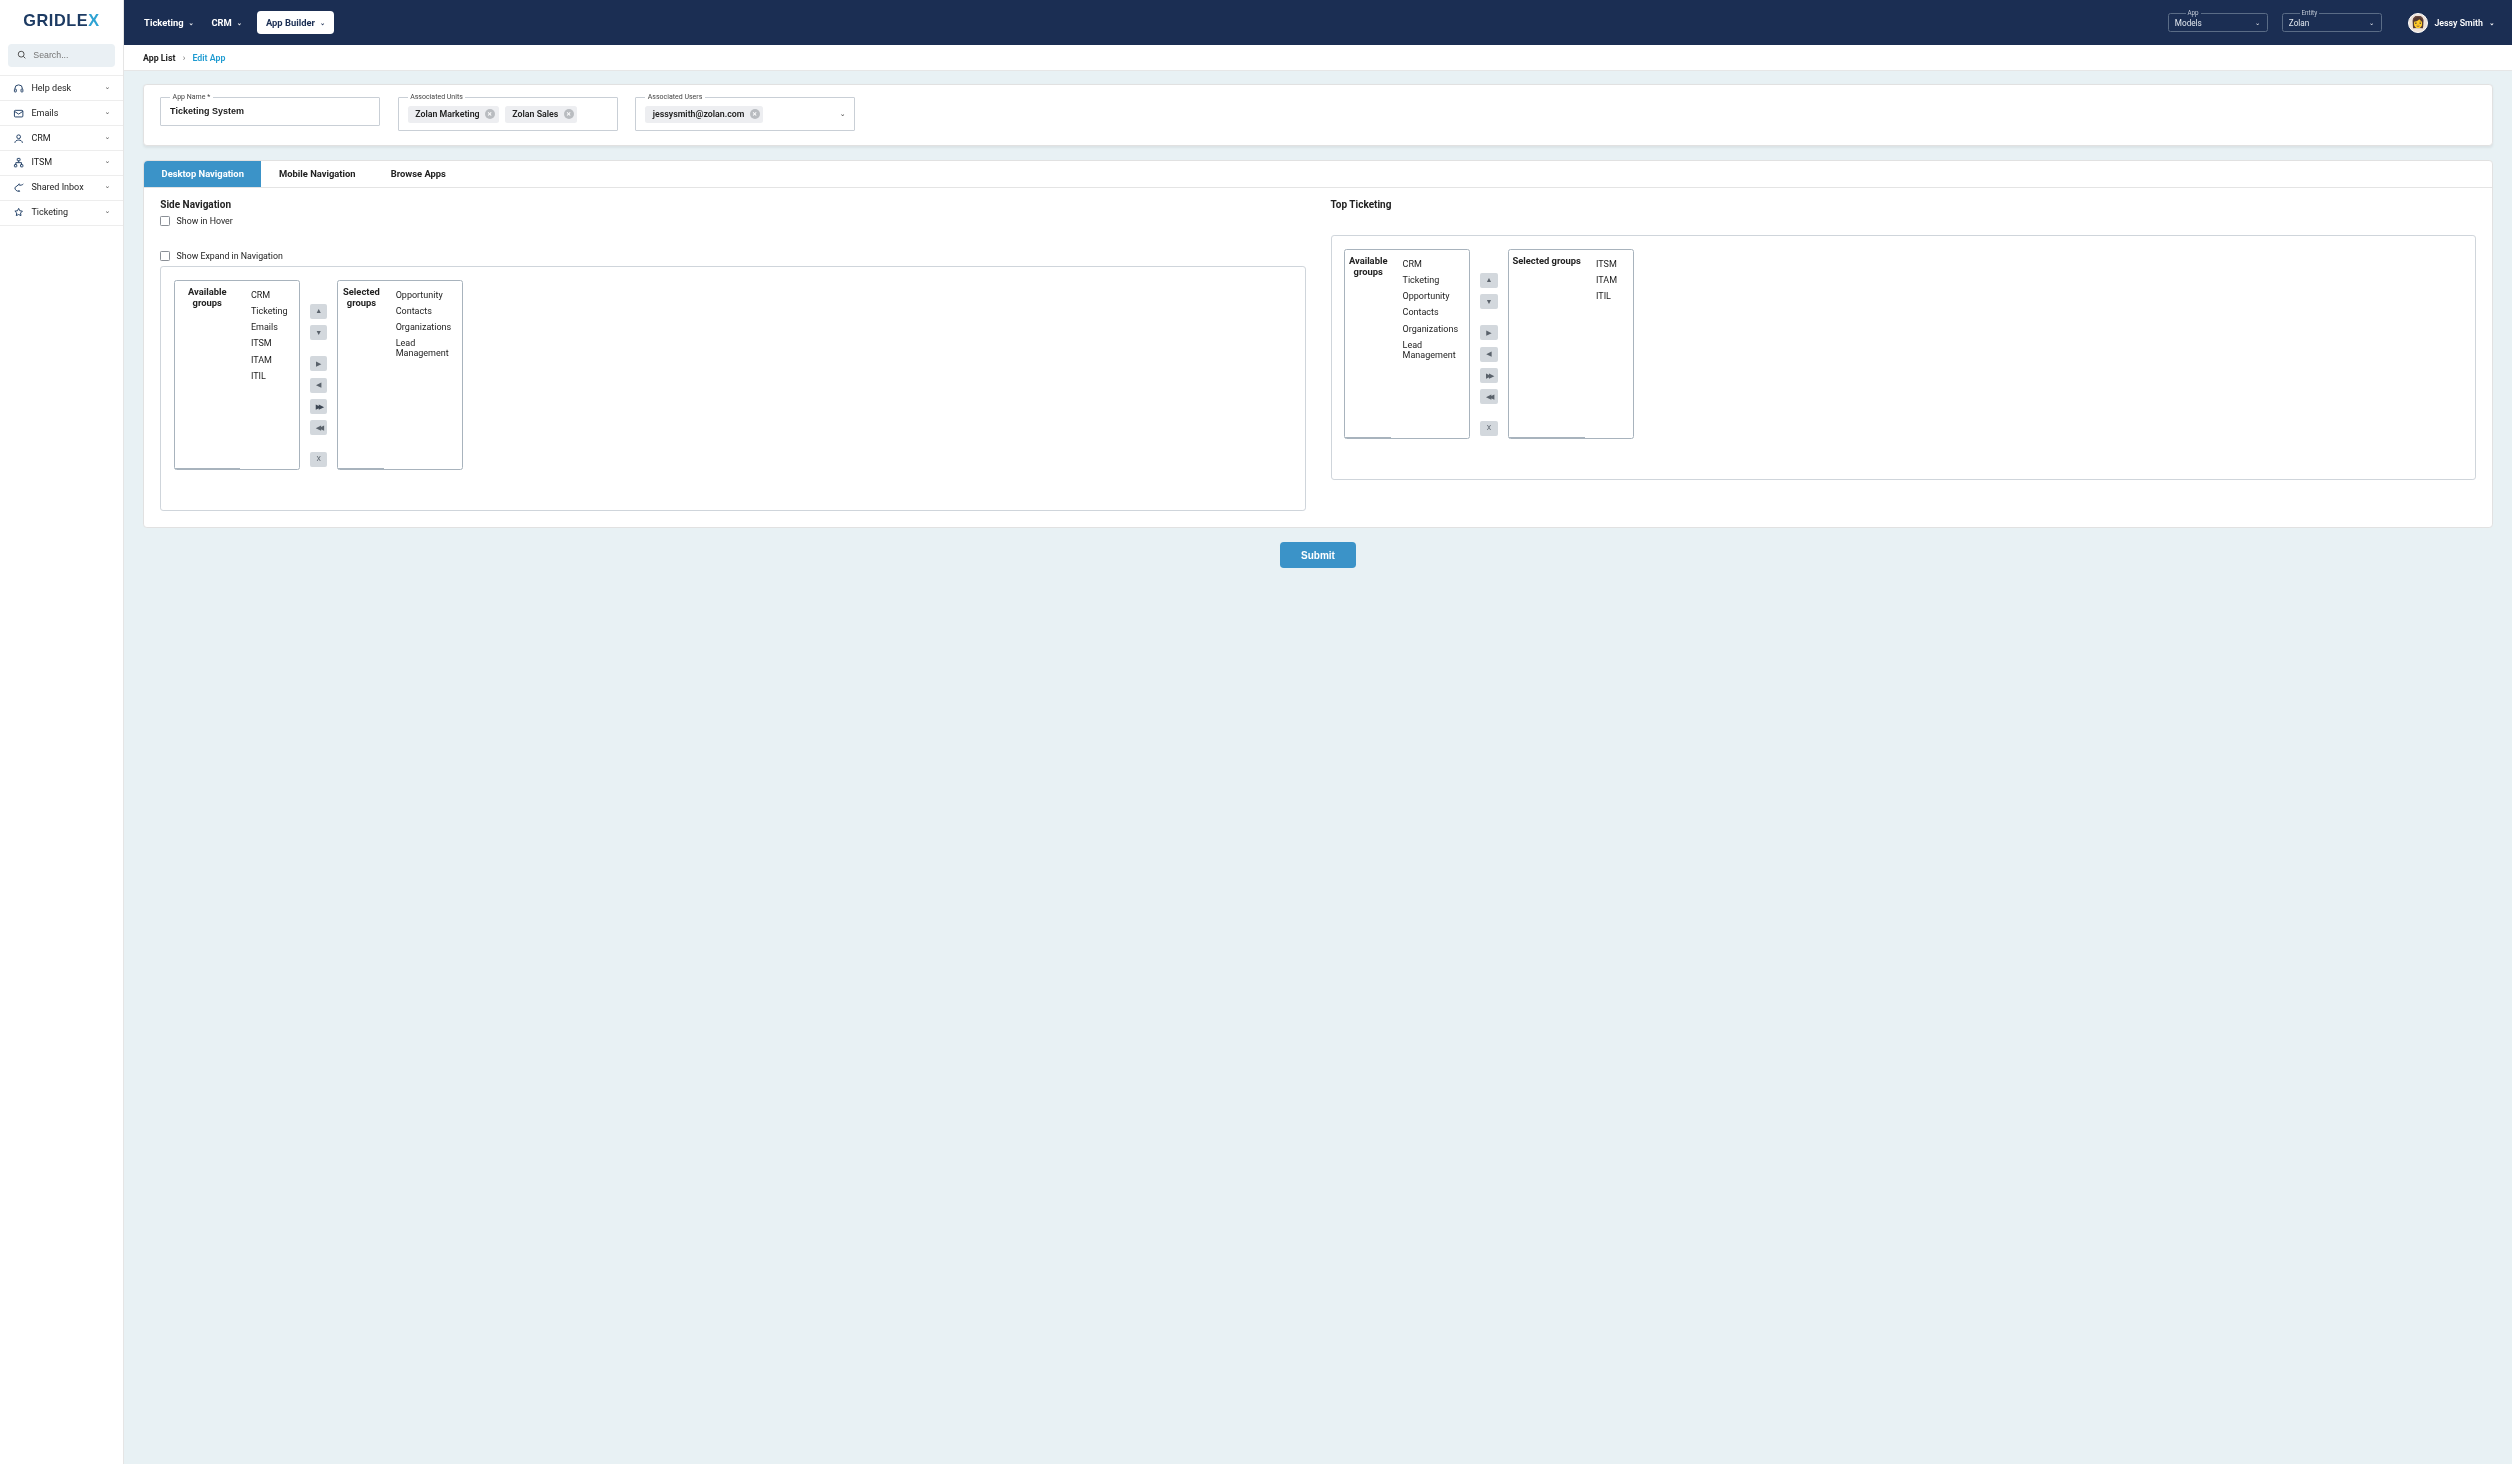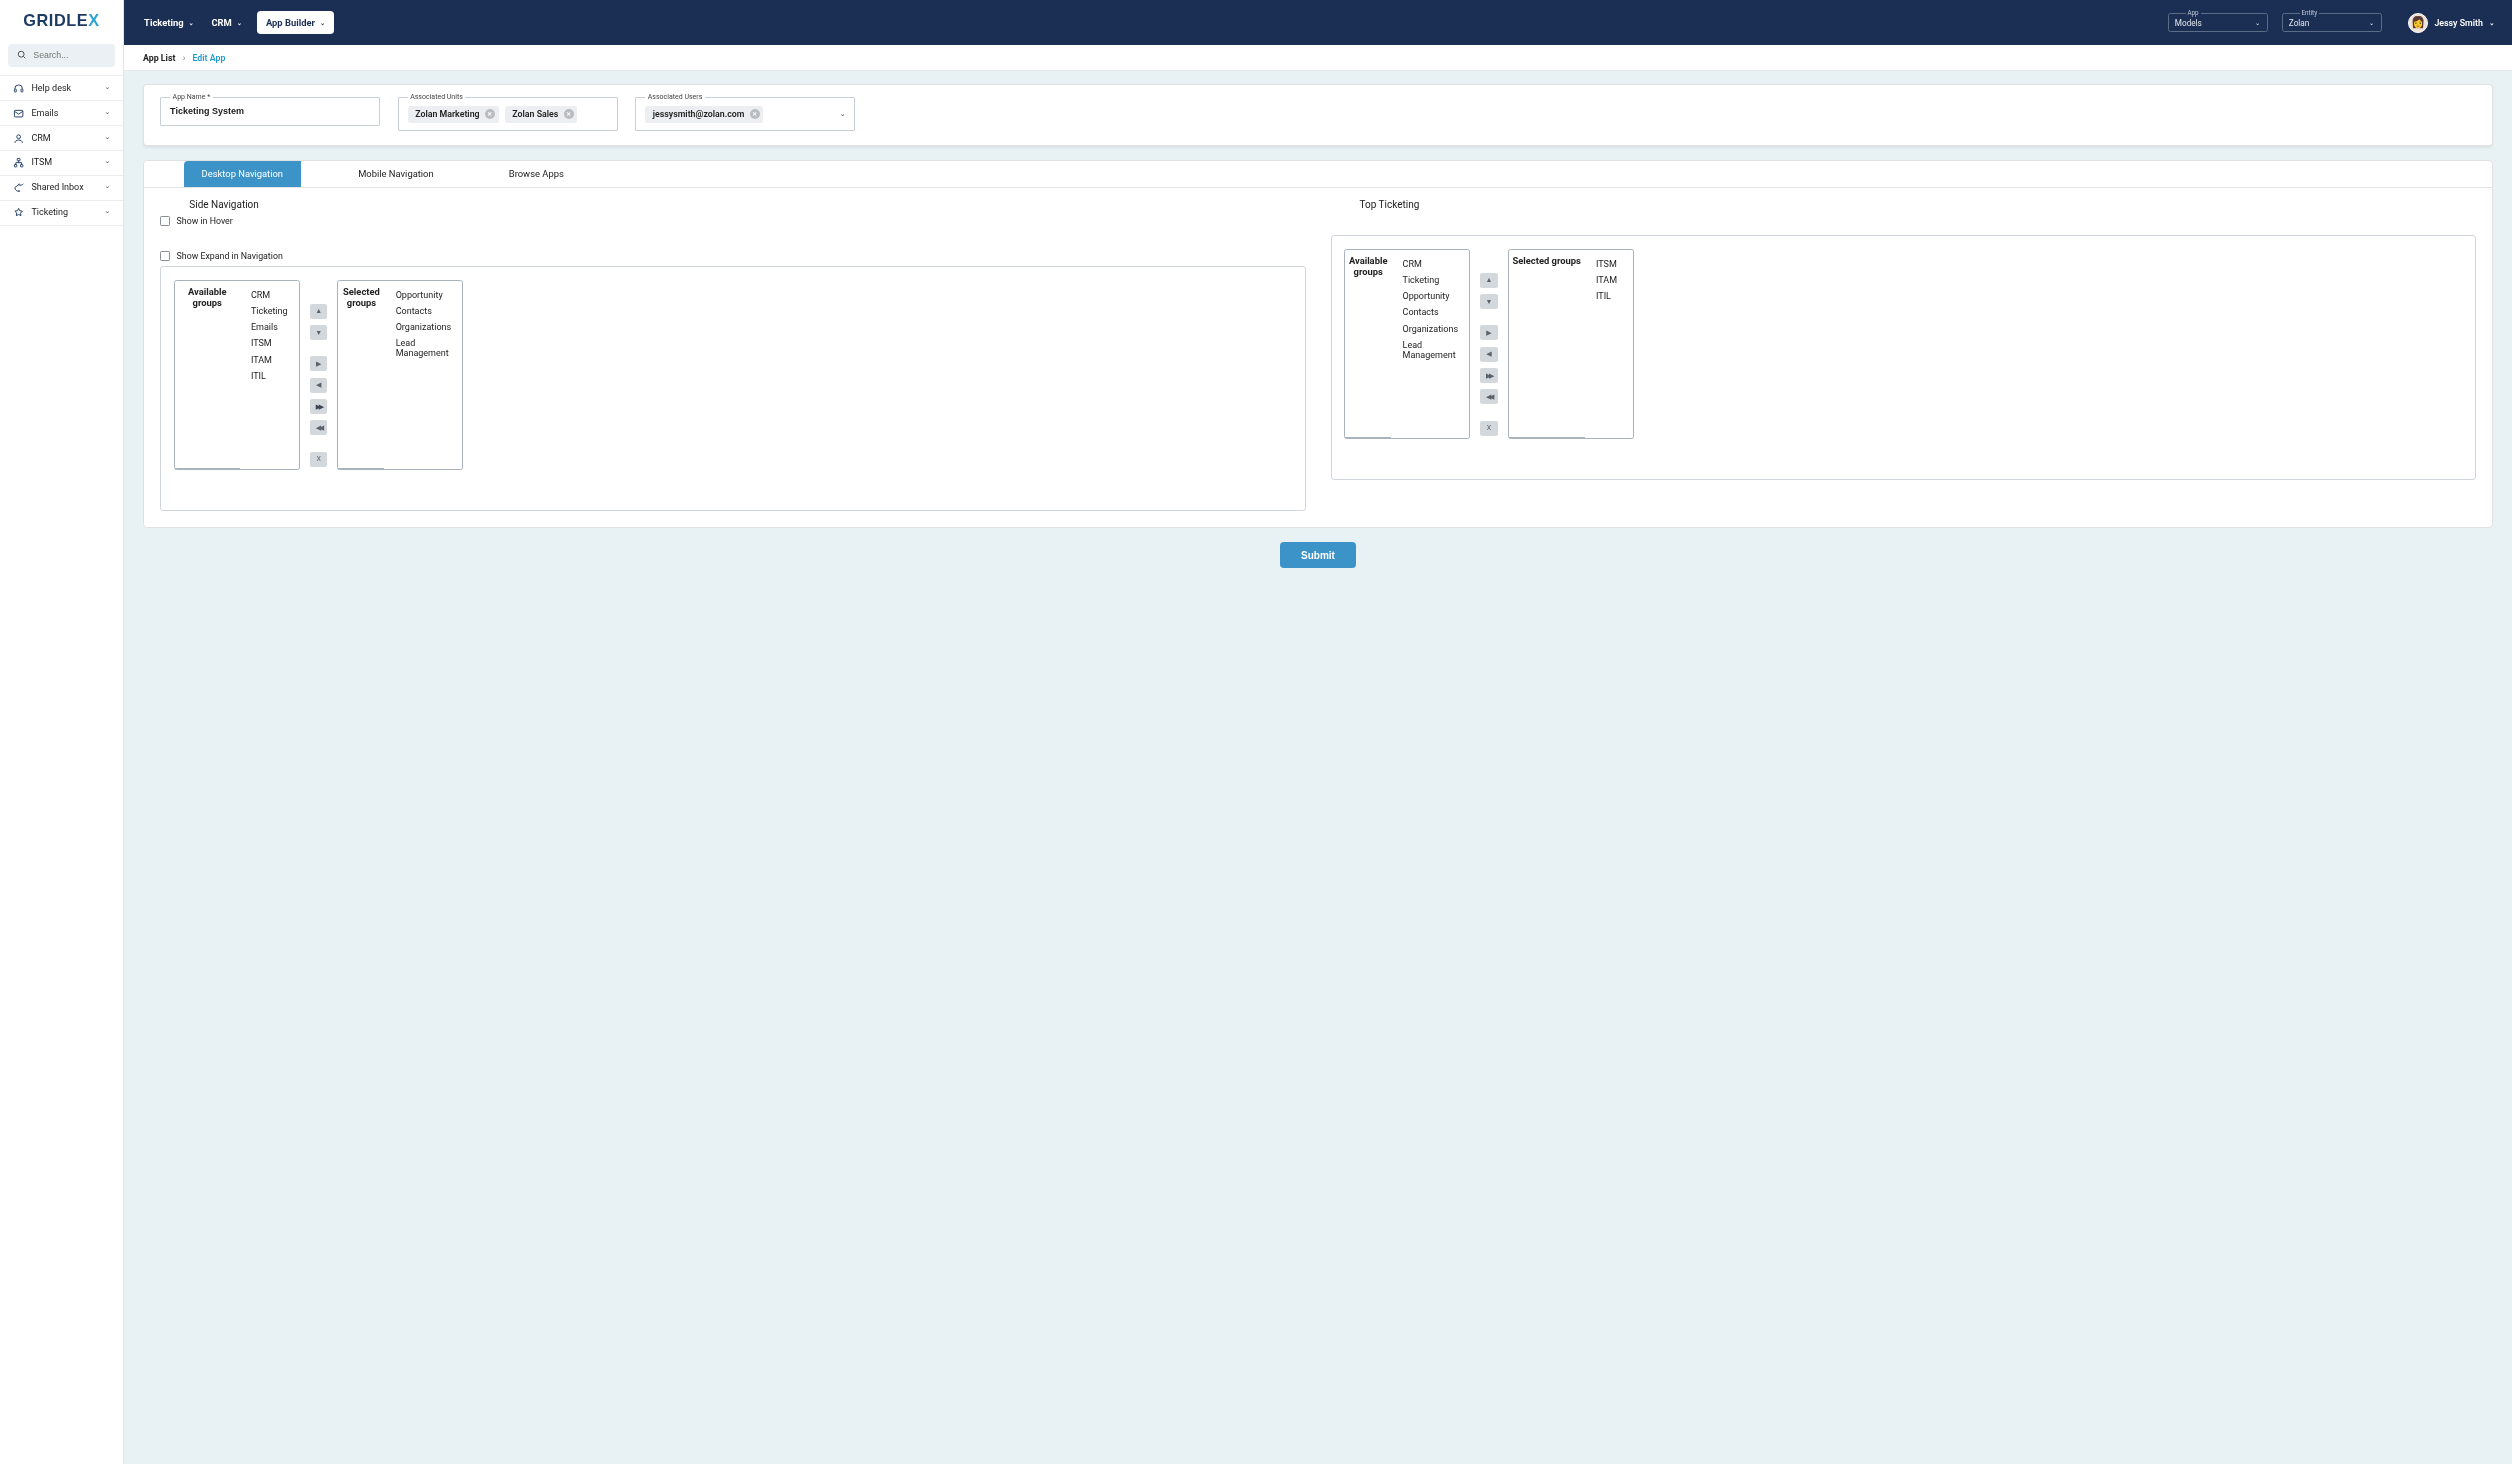--- a/index.html
+++ b/index.html
@@ -54,25 +54,25 @@
   .field .flabel { position:absolute; top:-5px; left:8.8px; background:#fff; font-size:7px; padding:0 2.5px; color:#444; }
   .field input.text { border:none; outline:none; width:100%; font-size:9px; font-weight:700; color:#1b1b1b; background:transparent; }
   .chips { display:flex; gap:6.3px; flex-wrap:wrap; align-items:center; }
   .chip { background:#edeef1; border-radius:2.5px; padding:3.8px 19px 3.8px 7.5px; font-weight:600; font-size:8.8px; position:relative; color:#222; }
   .chip .xbtn { position:absolute; right:3.8px; top:50%; transform:translateY(-50%); width:10px; height:10px; border-radius:50%; background:#b9bcc0; color:#fff; display:inline-flex; align-items:center; justify-content:center; font-size:5.7px; line-height:1; cursor:pointer; }
   .field .drop-chev{ position:absolute; right:8.8px; top:50%; transform:translateY(-50%); font-size:7px; color:#444; cursor:pointer; }
 
   
   .card2 { background:#fff; border:0.6px solid #e1e1e1; border-radius:3.8px; margin-top:14px; }
   .tabs { display:flex; border-bottom:0.6px solid #e4e4e4; }
-  .tab { padding: 7.5px 17.6px; font-weight:400; font-size:9.4px; cursor:pointer;margin-left:40px; }
+  .tab { padding: 7.5px 17.6px; font-weight:700; font-size:9.4px; cursor:pointer; }
   .tab.active { background:#3b93c8; color:#fff; border-top-left-radius:3.8px; }
   .sections { display:flex; padding: 11.3px 16.3px 16.3px; gap: 25px; }
   .section { flex:1; }
-  .sec-title { font-weight:400; font-size:10px; margin-bottom:6.3px;margin-left:29px; }
+  .sec-title { font-weight:700; font-size:10px; margin-bottom:6.3px; }
   .check-row { display:flex; gap:25px; margin-bottom:5px;flex-direction:column; }
   .chk { display:flex; align-items:center; gap:6.3px; font-size:8.8px; cursor:pointer; }
   .chk .box { width:10px; height:10px; border:0.9px solid #8a8f96; border-radius:1.3px; }
   .dual-wrap{ border:0.6px solid #cfd5db; border-radius:3.1px; padding:12.6px; display:flex; gap:10px; align-items:flex-start; min-height:245px; }
   .list-box { border:0.6px solid #a8b3bd; border-radius:2.5px; width:126px; display:flex; flex-direction:row; }
   .list-head { text-align:center; padding:5.7px 3.8px; font-weight:700; border-bottom:0.6px solid #a8b3bd; font-size:9.4px; }
   .list-body { display:flex; flex-direction:column; gap:6.3px; padding:8.8px 11.3px 11.3px; min-height:188px; font-size:9px; }
   .list-body div{ cursor:pointer; }
   .ctrl-col { display:flex; flex-direction:column; gap:6.3px; margin-top:24px; }
   .ctrl-btn { width:17.6px; height:15px; background:#d3d8dd; border-radius:1.9px; display:flex; align-items:center; justify-content:center; font-size:7px; color:#5a626b; cursor:pointer; }

